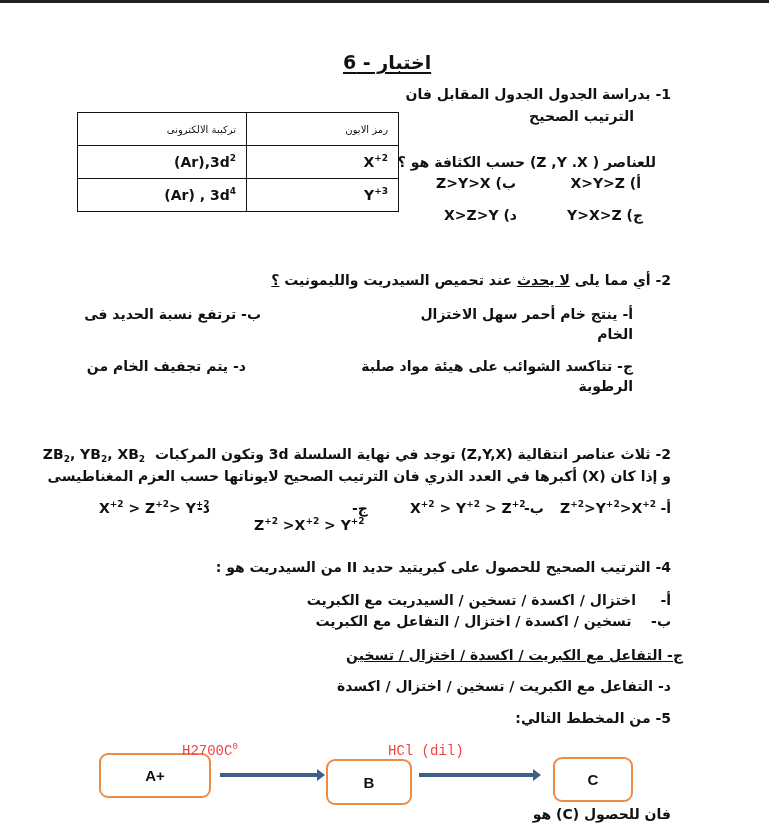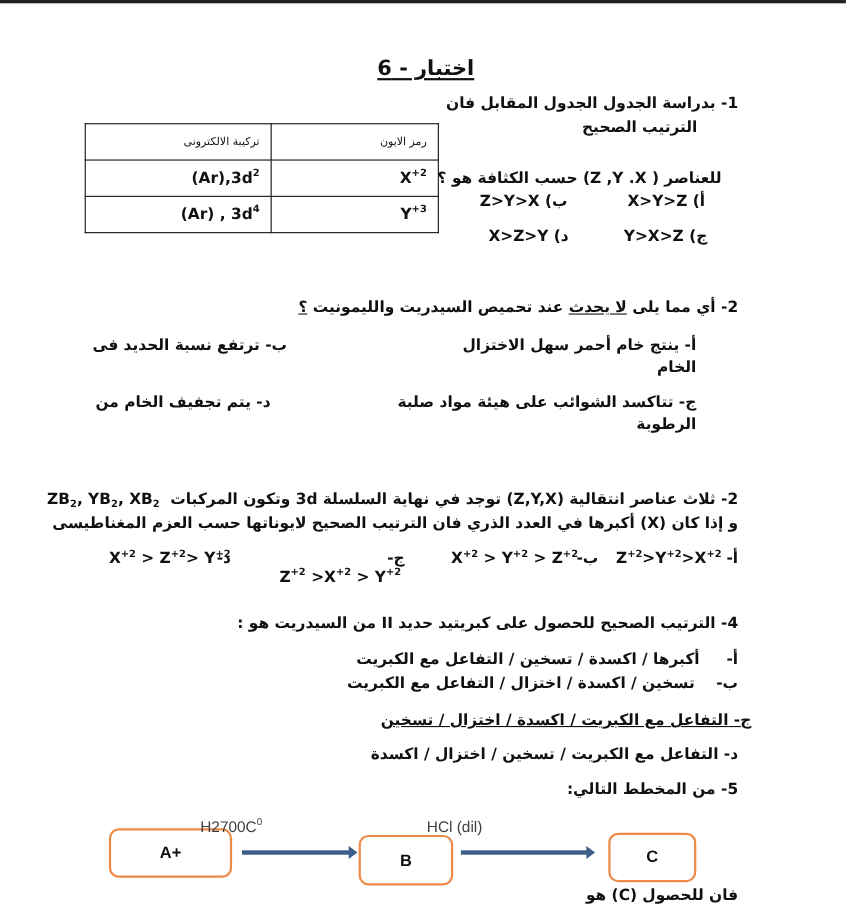--- a/index.html
+++ b/index.html
@@ -24,21 +24,21 @@
   table.ions td.c2 { text-align:right; }
   table.ions td .eq { direction:ltr; unicode-bidi:isolate; display:inline-block; }
   table.ions tr.head td { font-weight:normal; font-size:10px; }
 
   .box { position:absolute; border:2.5px solid #ed8a45; border-radius:9px; background:#fff;
          display:flex; align-items:center; justify-content:center; font-weight:bold; font-size:15px;
          font-family:"Liberation Sans", sans-serif; }
   .arrow { position:absolute; height:4px; background:#3d5f8a; }
   .arrow::after { content:""; position:absolute; right:-7px; top:-4px; border-left:8px solid #3d5f8a;
                   border-top:6px solid transparent; border-bottom:6px solid transparent; }
-  .cond { position:absolute; font-family:Liberation Sans, sans-serif; font-size:14px; color:#404040; }
+  .cond { position:absolute; font-family:Liberation Mono, monospace; font-size:14px; color:#ef4444; }
 </style>
 </head>
 <body>
 
 <div class="topbar"></div>
 
 <div class="abs rtl title" style="left:343px; top:51px;">اختبار - 6</div>
 
 <table class="ions">
   <tbody>
@@ -86,21 +86,21 @@
   <div class="abs rtl b f14" style="left:524px; top:500px;">ب-</div>
   <div class="abs b f14 ltr" style="left:410px; top:500px;"><span>X</span><sup>+2</sup> &gt; <span>Y</span><sup>+2</sup> &gt; <span>Z</span><sup>+2</sup></div>
   <div class="abs rtl b f14" style="left:352px; top:500px;">ج-</div>
   <div class="abs b f14 ltr" style="left:254px; top:500px;margin-top:17px;"><span>Z</span><sup>+2</sup> &gt;<span>X</span><sup>+2</sup> &gt; <span>Y</span><sup>+2</sup></div>
   <div class="abs rtl b f14" style="left:197px; top:500px;">د-</div>
   <div class="abs b f14 ltr" style="left:99px; top:500px;"><span>X</span><sup>+2</sup> &gt; <span>Z</span><sup>+2</sup>&gt; <span>Y</span><sup>+2</sup></div>
 </div>
 
 <div>
   <div class="abs rtl b f14" style="right:98px; top:559px;">4-  الترتيب الصحيح للحصول على كبريتيد حديد II من السيدريت هو :</div>
-  <div class="abs rtl b f14" style="right:98px; top:592px;"><span>أ-</span>&nbsp;&nbsp;&nbsp;&nbsp; <span>أكبرها / اكسدة / تسخين / التفاعل مع الكبريت</span></div>
+  <div class="abs rtl b f14" style="right:98px; top:592px;"><span>أ-</span>&nbsp;&nbsp;&nbsp;&nbsp; <span>اختزال / اكسدة / تسخين / السيدريت مع الكبريت</span></div>
   <div class="abs rtl b f14" style="right:98px; top:613px;"><span>ب-</span>&nbsp;&nbsp;&nbsp; <span>تسخين / اكسدة / اختزال / التفاعل مع الكبريت</span></div>
   <div class="abs rtl b f14" style="right:86px; top:647px;text-decoration:underline;"><span>ج-</span> <span>التفاعل مع الكبريت / اكسدة / اختزال / تسخين</span></div>
   <div class="abs rtl b f14" style="right:98px; top:678px;"><span>د-</span> <span>التفاعل مع الكبريت / تسخين / اختزال / اكسدة</span></div>
 </div>
 
 <div>
   <div class="abs rtl b f14" style="right:98px; top:710px;">5- من المخطط التالي:</div>
 
   <div class="box" style="left:99px; top:753px; width:108px; height:41px;">
       <span>A+</span>

